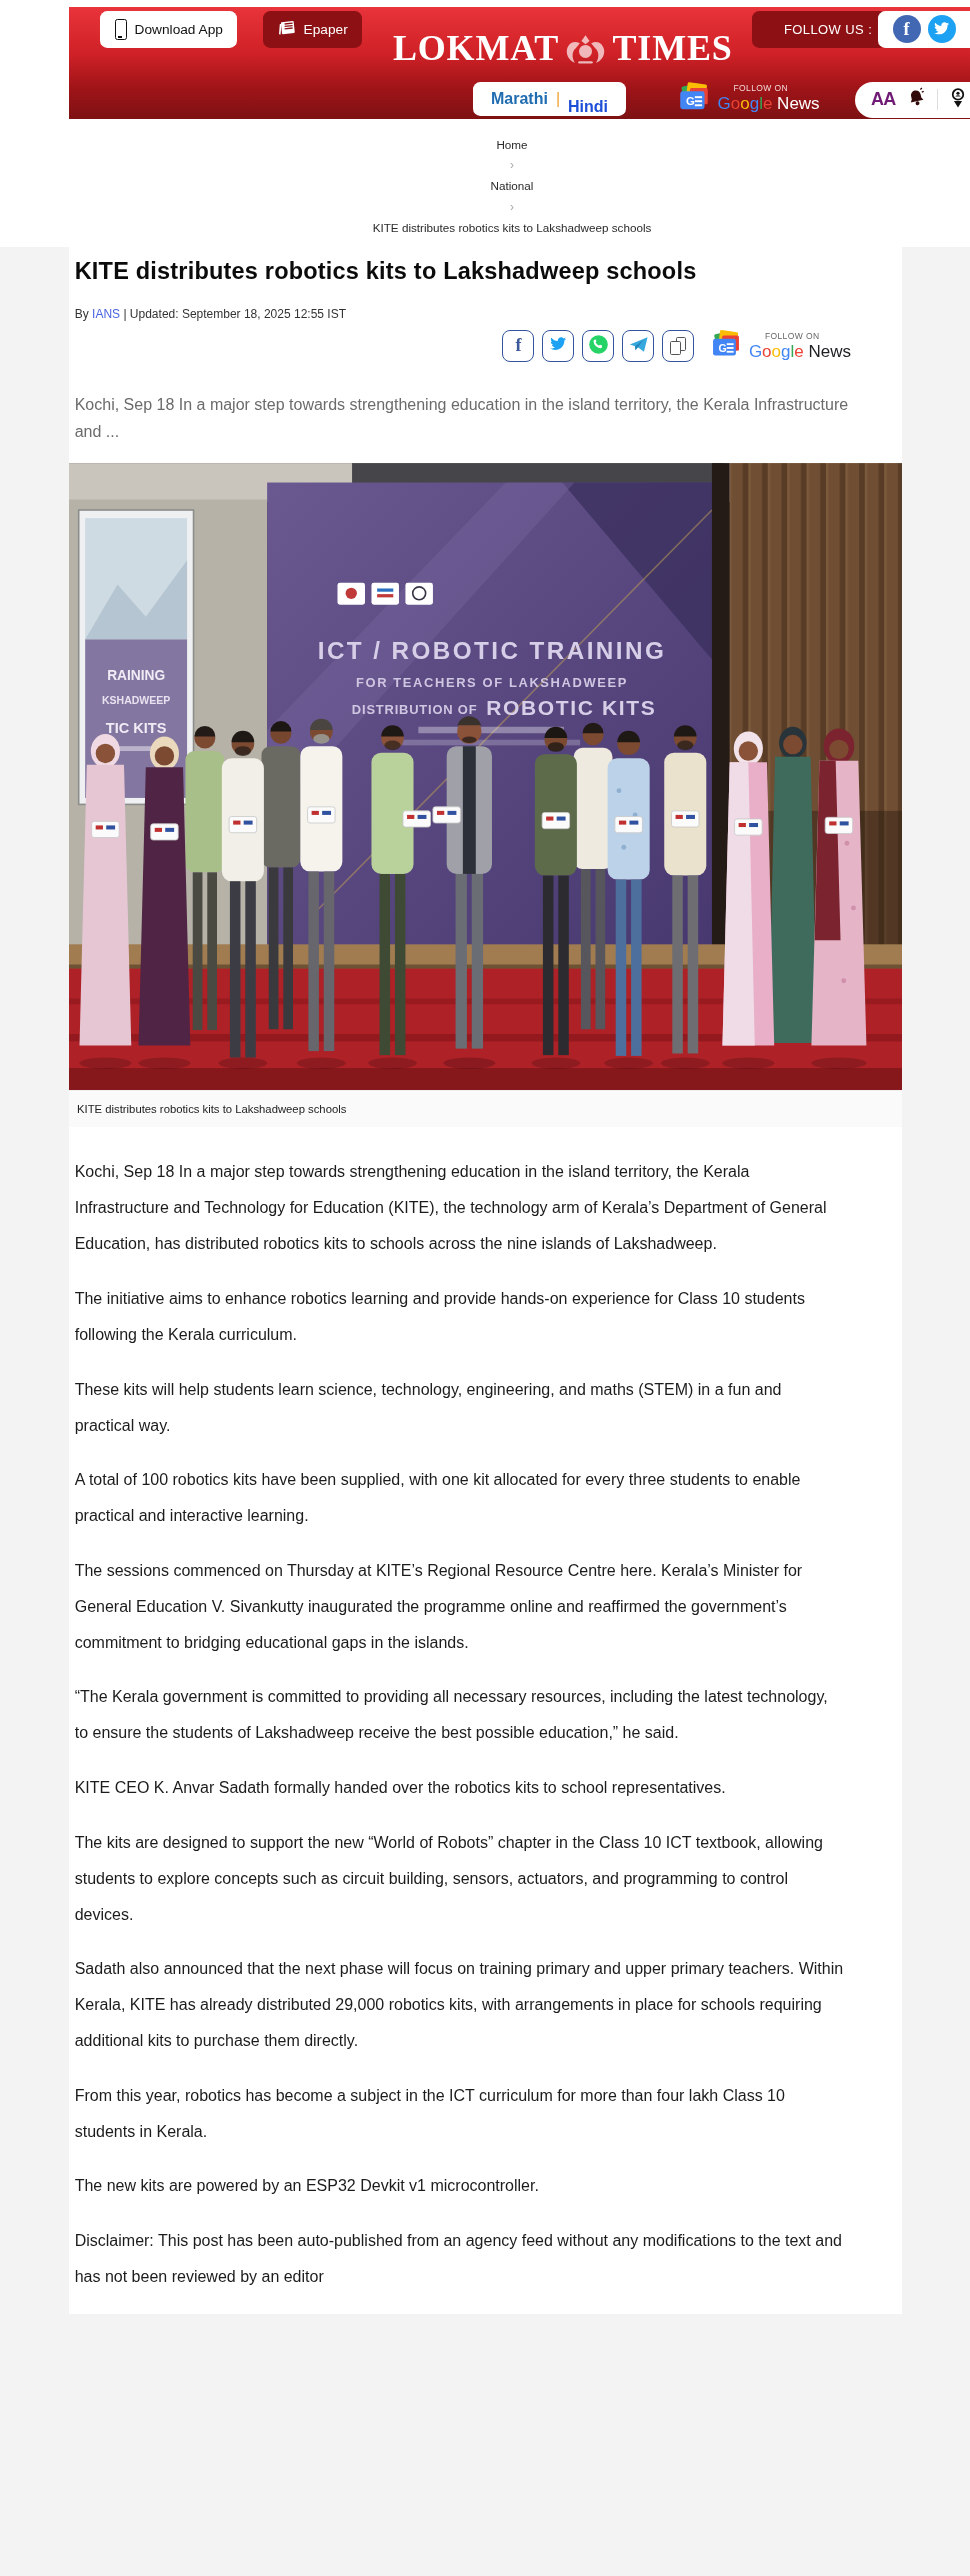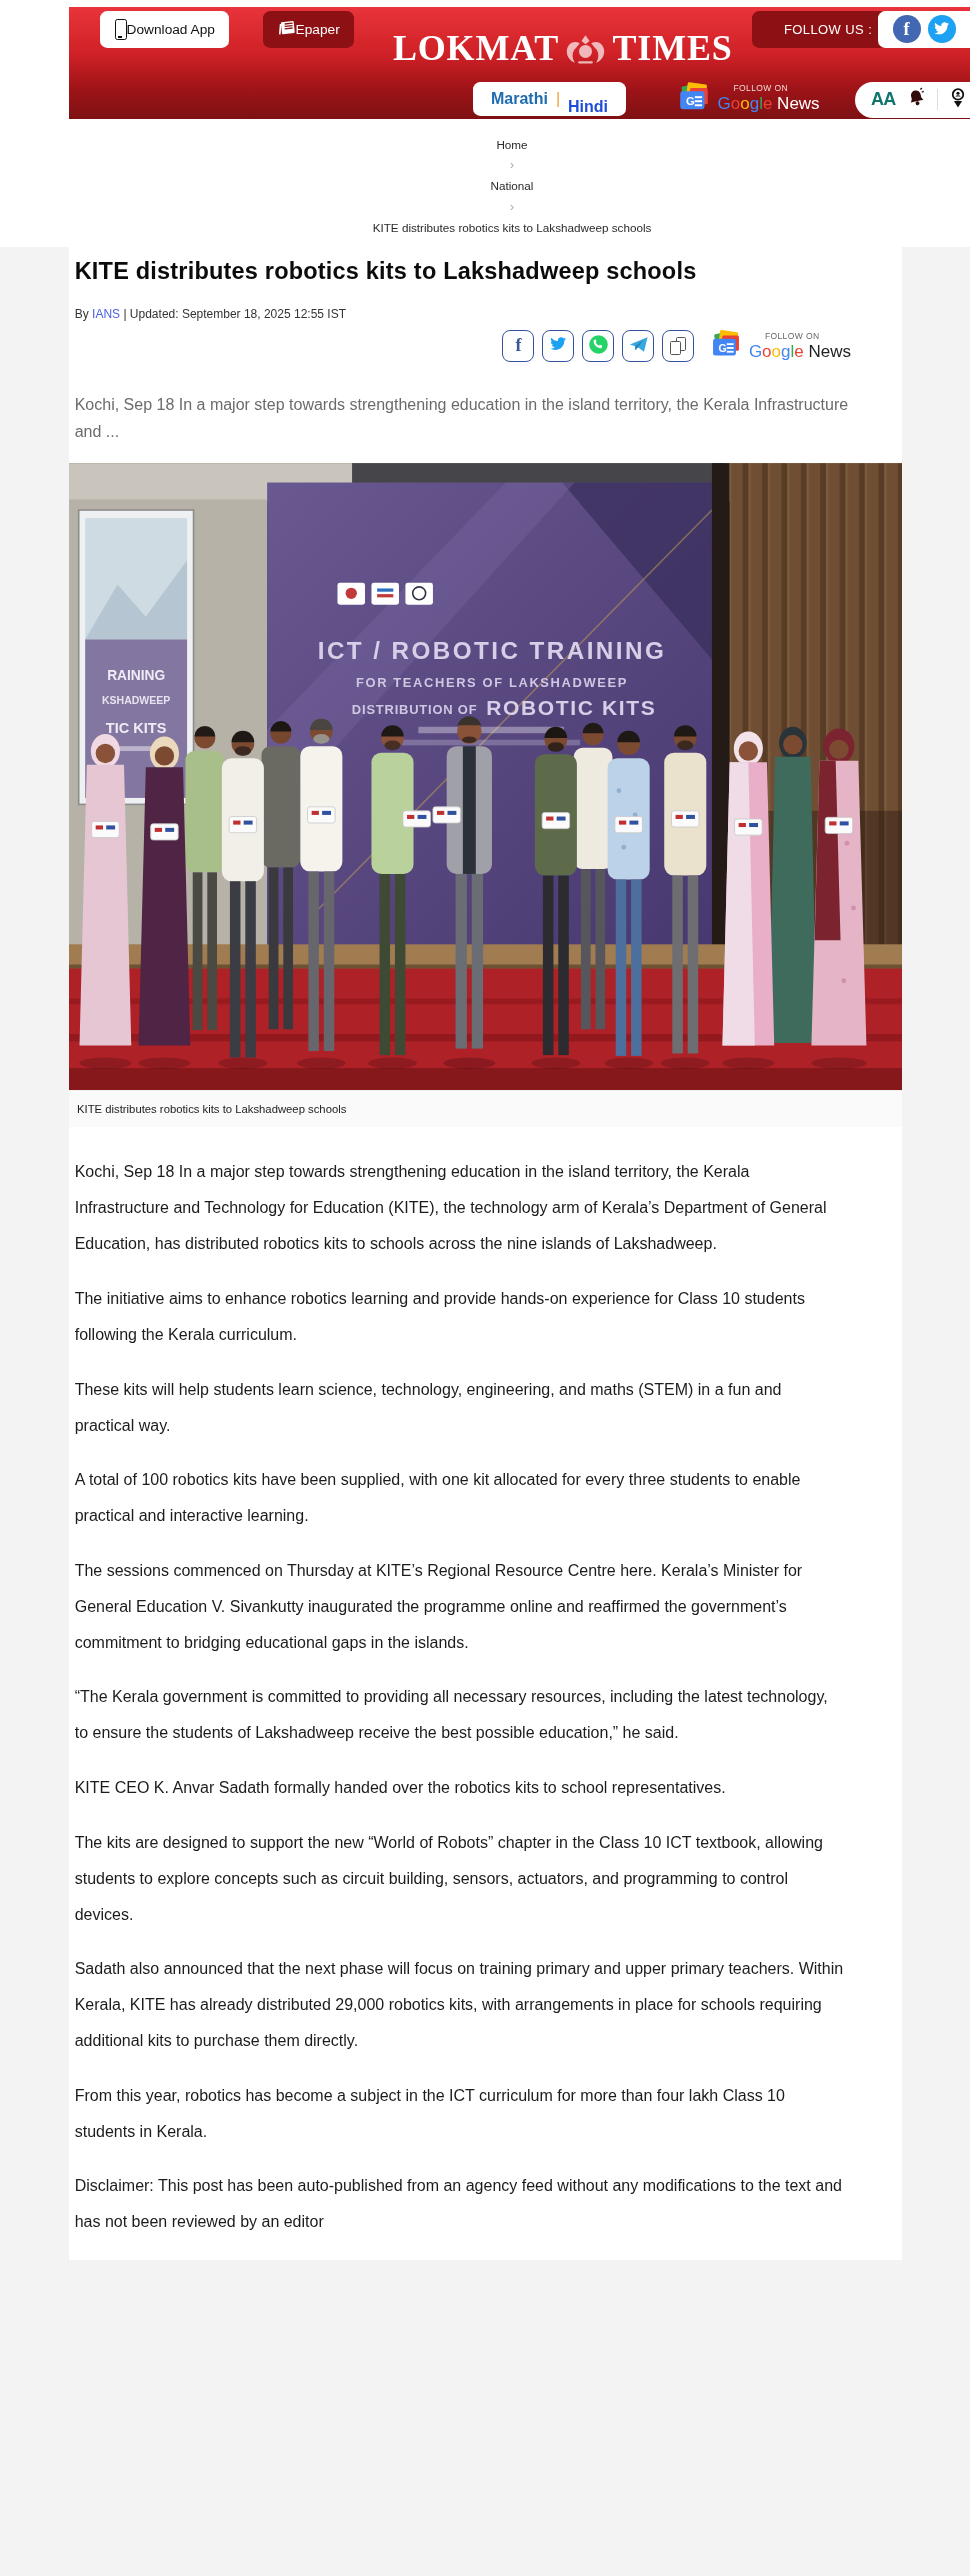--- a/index.html
+++ b/index.html
@@ -12,21 +12,21 @@
     color:#1b1b1b;
   }
   .top-zone { background:#ffffff; }
   .top-strip { height:6.5px; background:#ffffff; }
 
   
   .site-header {
     margin-left:69px; height:112px; position:relative;
     background:linear-gradient(180deg,#e8343a 0%, #cf2127 42%, #a01418 72%, #7d1113 100%);
   }
-  .hbtn { position:absolute; display:flex; align-items:center; border-radius:7.3px;
+  .hbtn { position:absolute; display:flex; align-items:center; gap:8px; border-radius:7.3px;
           height:37px; padding:0 14.6px; font-size:13.7px; cursor:pointer; }
   .btn-download { left:31px; top:4px; background:#fff; color:#111; }
   .btn-epaper   { left:194px; top:4px; background:#8d1114; color:#fff; }
   .phone-ic { width:12px; height:21px; border:1.6px solid #111; border-radius:2.4px; position:relative; }
   .phone-ic:after{ content:""; position:absolute; left:2.4px; bottom:0.8px; width:4px; height:1.6px; background:#111; }
   .logo { position:absolute; left:324px; top:11.3px; width:296px; text-align:center;
           color:#fff; font-family:"Liberation Serif", serif; font-weight:bold;
           font-size:36px; letter-spacing:0.8px; line-height:60px; white-space:nowrap; }
   .logo .crest { display:inline-block; vertical-align:-6.5px; margin:0 3.2px; opacity:.85; }
   .follow-us { left:683px; top:4px; background:#8d1114; color:#fff; font-size:13px; letter-spacing:0.4px;padding-left:32px; }
@@ -43,21 +43,21 @@
   .gnews { display:flex; align-items:center; gap:6.5px; cursor:pointer; }
   .gnews-red { position:absolute; left:608px; top:73px; }
   .gnews-text { line-height:1; }
   .gnews-follow { font-size:8.5px; letter-spacing:0.4px; margin-bottom:2.4px;margin-left:16px; }
   .gnews-red .gnews-follow { color:#f2d9d9; }
   .gnews-word { font-size:17px; }
   .gnews-red .gnews-news { color:#ffffff; }
   .gl-G{color:#4285F4}.gl-o1{color:#EA4335}.gl-o2{color:#FBBC05}.gl-g{color:#4285F4}.gl-l{color:#34A853}.gl-e{color:#EA4335}
   .tools-pill { position:absolute; left:786px; right:-24px; top:75px; height:36px; background:#fff;
                 border-radius:18px 0 0 18px; display:flex; align-items:center; gap:11.3px; padding-left:16px; }
-  .aa { font-size:18px; font-weight:bold; color:#0f766e; letter-spacing:-0.8px; cursor:pointer; }
+  .aa { font-size:18px; font-weight:bold; color:#701a75; letter-spacing:-0.8px; cursor:pointer; }
   .tool-div { width:0.8px; height:21px; background:#ddd; }
 
   
   .breadcrumb { background:#fff; padding:19.4px 16px 13px 69px; font-size:11.7px; color:#2b2b2b;
                 display:flex; gap:7.3px; align-items:center; white-space:nowrap;flex-direction:column; }
   .crumb-sep { color:#a9a9a9; font-size:12px; }
   .crumb-link { cursor:pointer; }
 
   
   .main-zone { background:#f3f3f3; padding-left:69px; }
@@ -521,18 +521,19 @@
       <p>Kochi, Sep 18 In a major step towards strengthening education in the island territory, the Kerala Infrastructure and Technology for Education (KITE), the technology arm of Kerala’s Department of General Education, has distributed robotics kits to schools across the nine islands of Lakshadweep.</p>
       <p>The initiative aims to enhance robotics learning and provide hands-on experience for Class 10 students following the Kerala curriculum.</p>
       <p>These kits will help students learn science, technology, engineering, and maths (STEM) in a fun and practical way.</p>
       <p>A total of 100 robotics kits have been supplied, with one kit allocated for every three students to enable practical and interactive learning.</p>
       <p>The sessions commenced on Thursday at KITE’s Regional Resource Centre here. Kerala’s Minister for General Education V. Sivankutty inaugurated the programme online and reaffirmed the government’s commitment to bridging educational gaps in the islands.</p>
       <p>“The Kerala government is committed to providing all necessary resources, including the latest technology, to ensure the students of Lakshadweep receive the best possible education,” he said.</p>
       <p>KITE CEO K. Anvar Sadath formally handed over the robotics kits to school representatives.</p>
       <p>The kits are designed to support the new “World of Robots” chapter in the Class 10 ICT textbook, allowing students to explore concepts such as circuit building, sensors, actuators, and programming to control devices.</p>
       <p>Sadath also announced that the next phase will focus on training primary and upper primary teachers. Within Kerala, KITE has already distributed 29,000 robotics kits, with arrangements in place for schools requiring additional kits to purchase them directly.</p>
       <p>From this year, robotics has become a subject in the ICT curriculum for more than four lakh Class 10 students in Kerala.</p>
+      <p>The new kits are powered by an ESP32 Devkit v1 microcontroller.</p>
       <p>Disclaimer: This post has been auto-published from an agency feed without any modifications to the text and has not been reviewed by an editor</p>
     </article>
 
   </main>
 </div>
 
 
 </body></html>

